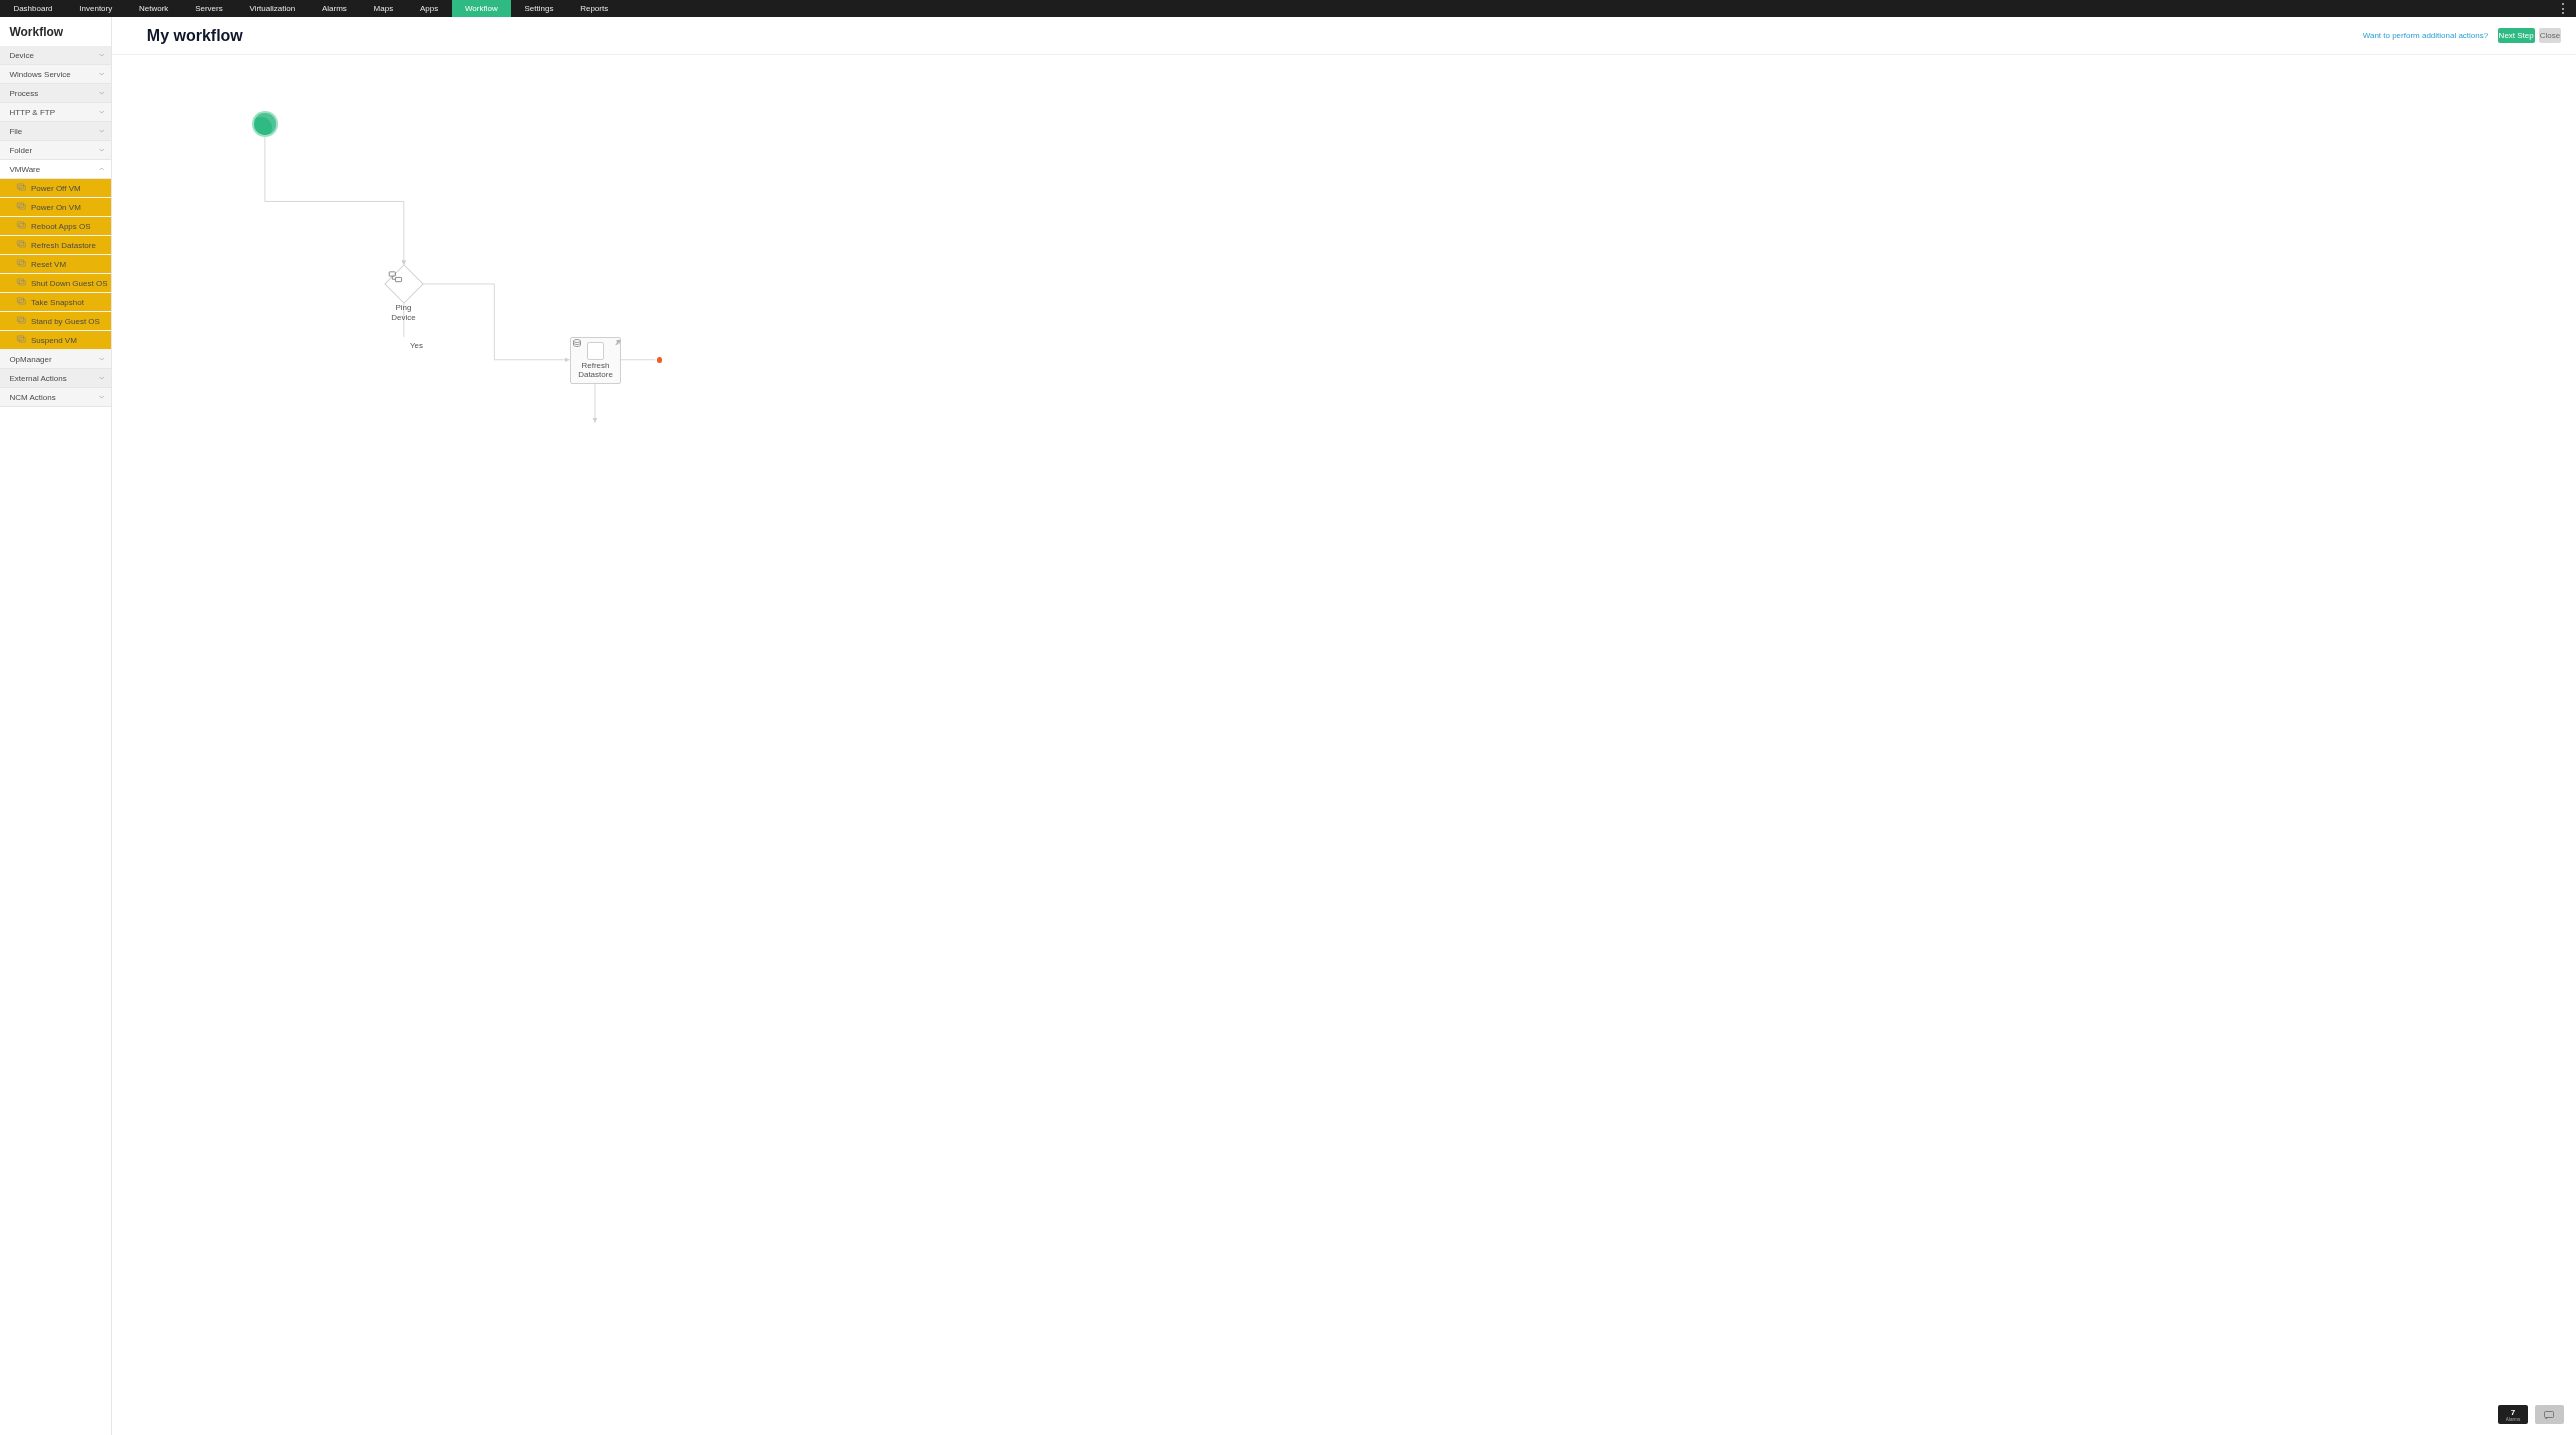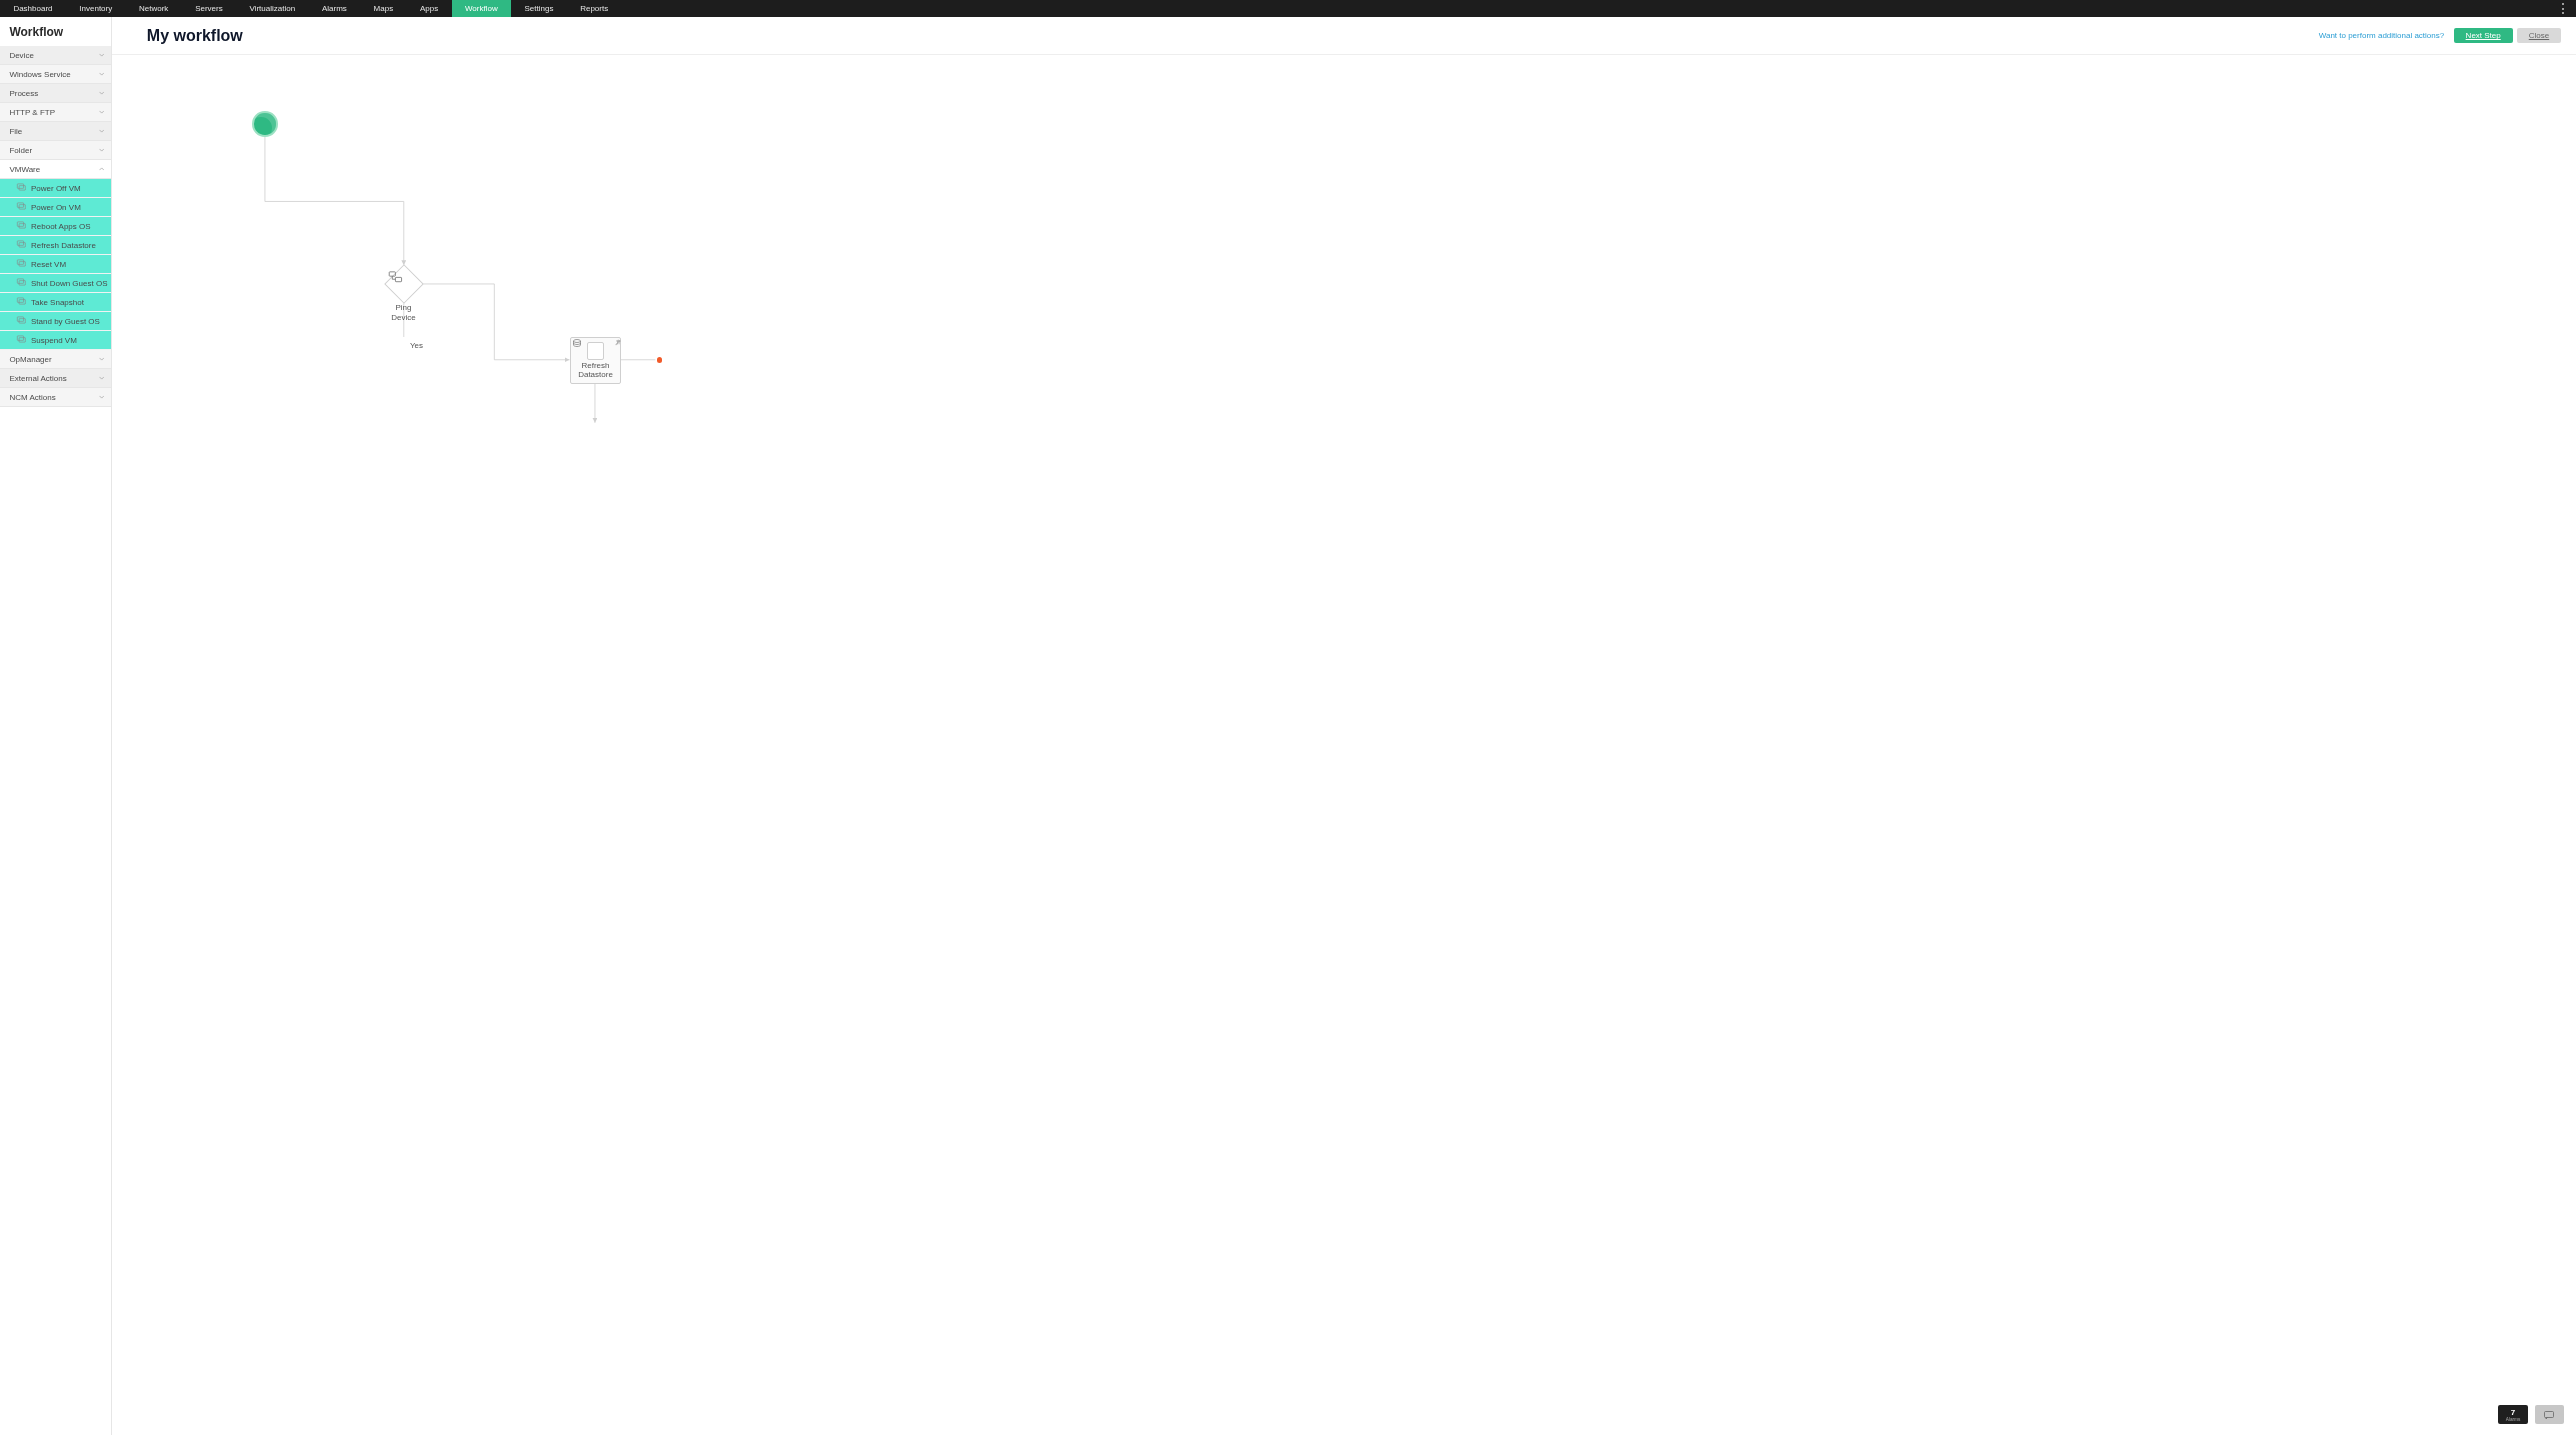--- a/index.html
+++ b/index.html
@@ -30,30 +30,30 @@
   .page{display:flex;height:calc(100% - 17.4px);}
 
   
   .sidebar{width:112px;border-right:0.7px solid #e6e6e6;height:100%;}
   .sidebar-title{font-size:12px;font-weight:700;color:#2a2a2a;padding:8px 9.4px 6.7px;background:#fff;}
   .cat{height:19px;display:flex;align-items:center;padding:0 9.4px;font-size:8px;color:#4a4a4a;background:var(--panel-bg);border-bottom:0.7px solid #e6e6e6;position:relative;cursor:pointer;}
   .cat.alt{background:var(--panel-bg-alt);}
   .cat .chev{position:absolute;right:6.7px;top:50%;transform:translateY(-50%);}
   .cat .chev svg{display:block;}
   .cat.open{background:#fff;}
-  .subitem{height:19px;display:flex;align-items:center;padding-left:31px;font-size:8px;color:#4a4a4a;background:#5eead4;border-bottom:0.7px solid #f2f2f2;cursor:grab;position:relative;}
+  .subitem{height:19px;display:flex;align-items:center;padding-left:31px;font-size:8px;color:#4a4a4a;background:#eab308;border-bottom:0.7px solid #f2f2f2;cursor:grab;position:relative;}
   .subitem .icon{position:absolute;left:16px;top:50%;transform:translateY(-50%);}
 
   
   .main{flex:1;display:flex;flex-direction:column;min-width:0;position:relative;}
   .header{display:flex;align-items:center;padding:9.4px 14.8px 9.4px 14.8px;border-bottom:0.7px solid #eee;}
   .header-title{font-size:16px;font-weight:700;color:#0f172a;padding-left:20px;}
   .header-spacer{flex:1;}
   .header-link{color:var(--link);font-size:8px;margin-right:5.4px;cursor:pointer;}
-  .btn{height:14.8px;border-radius:2px;padding:0 12px;font-size:8px;display:inline-flex;align-items:center;justify-content:center;margin-left:4px;cursor:pointer;border:none;text-decoration:underline;}
+  .btn{height:14.8px;border-radius:2px;padding:0 1px;font-size:8px;display:inline-flex;align-items:center;justify-content:center;margin-left:4px;cursor:pointer;border:none;}
   .btn-primary{background:var(--green);color:#fff;}
   .btn-secondary{background:#d9d9d9;color:#666;}
 
   .canvas{flex:1;position:relative;overflow:hidden;background:#fff;}
   .canvas svg{position:absolute;left:0;top:0;}
 
   
   .start-node{position:absolute;left:140px;top:56px;width:25.5px;height:25.5px;border-radius:50%;background:var(--green);border:2.7px solid #9de1c3;box-shadow:inset -4px 4px 0 rgba(255,255,255,0.15);}
 
   

